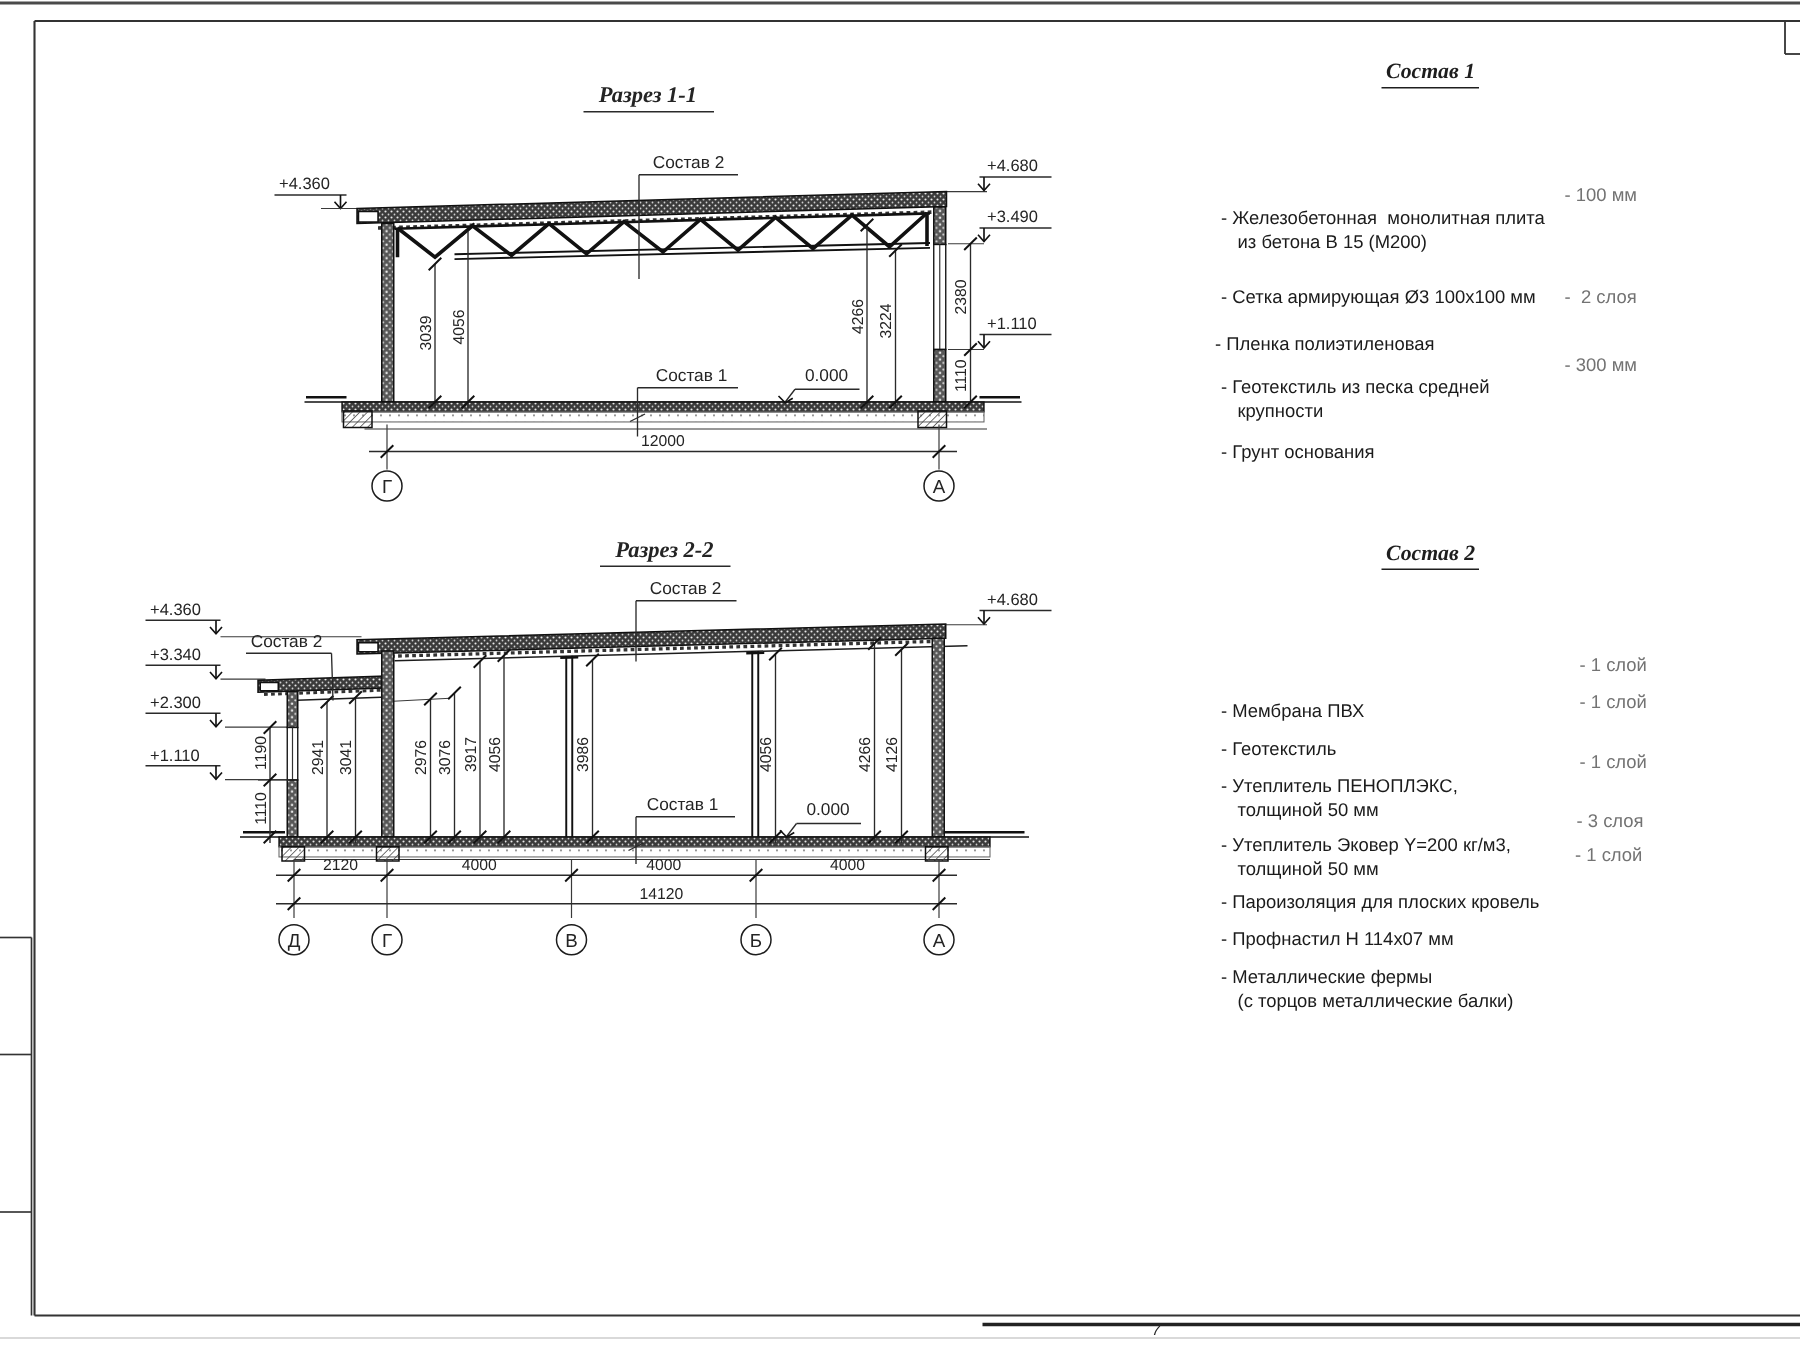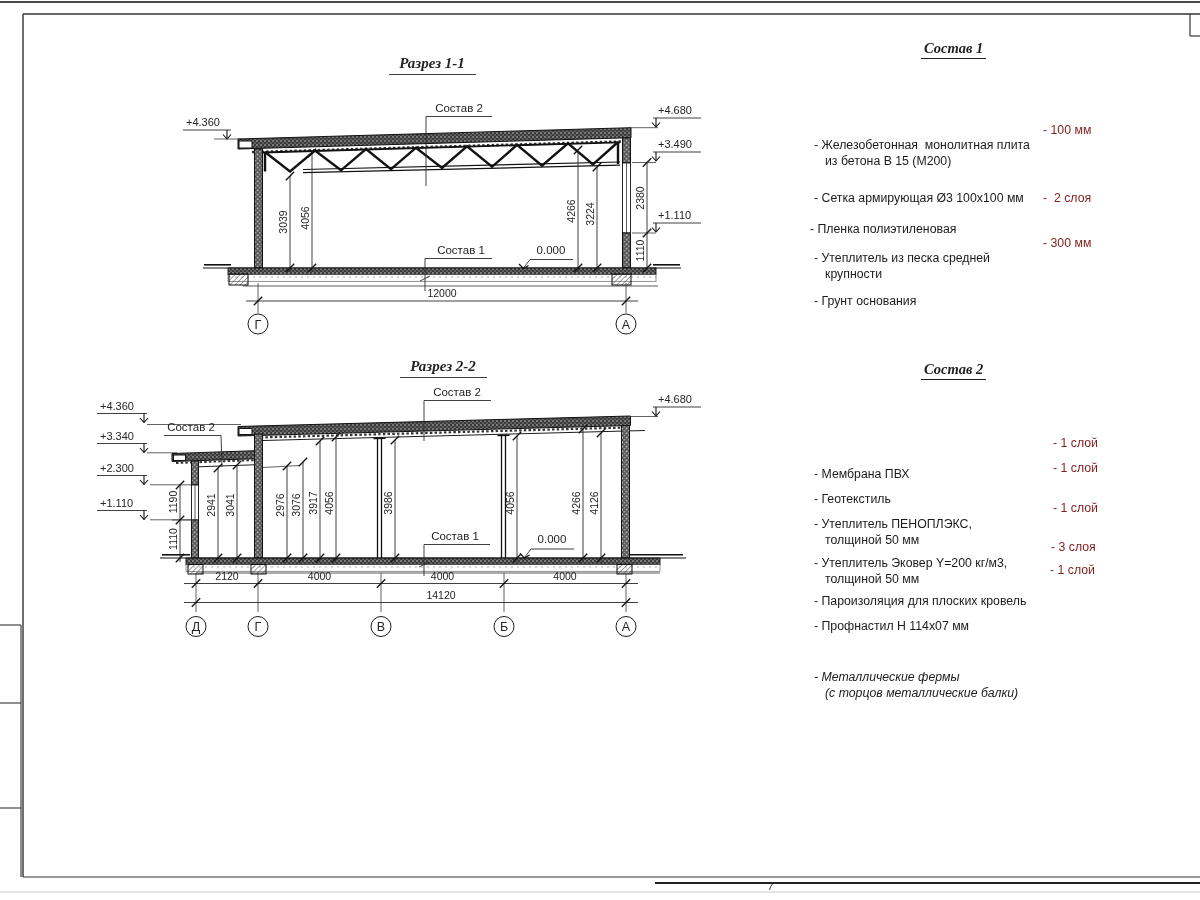--- a/index.html
+++ b/index.html
@@ -16,21 +16,21 @@
   .lv{font:11px "Liberation Sans",sans-serif;}
   .lb{font:11.5px "Liberation Sans",sans-serif;}
   .ax{font:12.5px "Liberation Sans",sans-serif;}
   .ttl{font:italic bold 15px "Liberation Serif",serif;}
   .ft{font:italic 10px "Liberation Sans",sans-serif;}
   .spec-title{position:absolute;font:italic bold 14.5px "Liberation Serif",serif;color:#1e1e1e;
       border-bottom:1.3px solid #1e1e1e;padding:0 3px 1px 3px;}
   .item{position:absolute;font:12.3px/15.5px "Liberation Sans",sans-serif;color:#1b1b1b;white-space:pre;}
   .item .l2{padding-left:11px;}
   .item .l2:empty{display:none;}
-  .val{position:absolute;font:12.3px/15.5px "Liberation Sans",sans-serif;color:#7f1d1d;white-space:pre;}
+  .val{position:absolute;font:12.3px/15.5px "Liberation Sans",sans-serif;color:#737373;white-space:pre;}
 </style>
 </head>
 <body>
 
 <div class="page">
 
 <svg width="1200" height="900" viewBox="0 0 1200 900">
   <defs>
     <pattern id="roofHatch" width="4" height="4" patternUnits="userSpaceOnUse">
       <rect width="4" height="4" fill="#3b3b3b"></rect>
@@ -396,21 +396,21 @@
   </div>
   <div class="val" style="left:1043px;top:123px;">- 100 мм</div>
   <div class="item" style="left:814px;top:160px;">
     <div>- Сетка армирующая Ø3 100х100 мм</div>
   </div>
   <div class="item" style="left:810px;top:191px;">
     <div>- Пленка полиэтиленовая</div>
   </div>
   <div class="val" style="left:1043px;top:191px;">-  2 слоя</div>
   <div class="item" style="left:814px;top:220px;">
-    <div>- Утеплитель из песка средней</div><div class="l2">крупности</div>
+    <div>- Геотекстиль из песка средней</div><div class="l2">крупности</div>
   </div>
   <div class="val" style="left:1043px;top:236px;">- 300 мм</div>
   <div class="item" style="left:814px;top:263px;">
     <div>- Грунт основания</div>
   </div>
 </div>
 
 <div>
   <div class="spec-title" style="left:921px;top:361px;">Состав 2</div>
   <div class="item" style="left:814px;top:436px;">
@@ -429,18 +429,18 @@
     <div>- Утеплитель Эковер Y=200 кг/м3,</div><div class="l2">толщиной 50 мм</div>
   </div>
   <div class="val" style="left:1051px;top:540px;">- 3 слоя</div>
   <div class="item" style="left:814px;top:563px;">
     <div>- Пароизоляция для плоских кровель</div>
   </div>
   <div class="val" style="left:1050px;top:563px;">- 1 слой</div>
   <div class="item" style="left:814px;top:588px;">
     <div>- Профнастил Н 114х07 мм</div>
   </div>
-  <div class="item" style="left:814px;top:639px;font-style:italic;">
+  <div class="item" style="left:814px;top:613px;">
     <div>- Металлические фермы</div><div class="l2">(с торцов металлические балки)</div>
   </div>
 </div>
 
 </div>
 
 </body></html>

